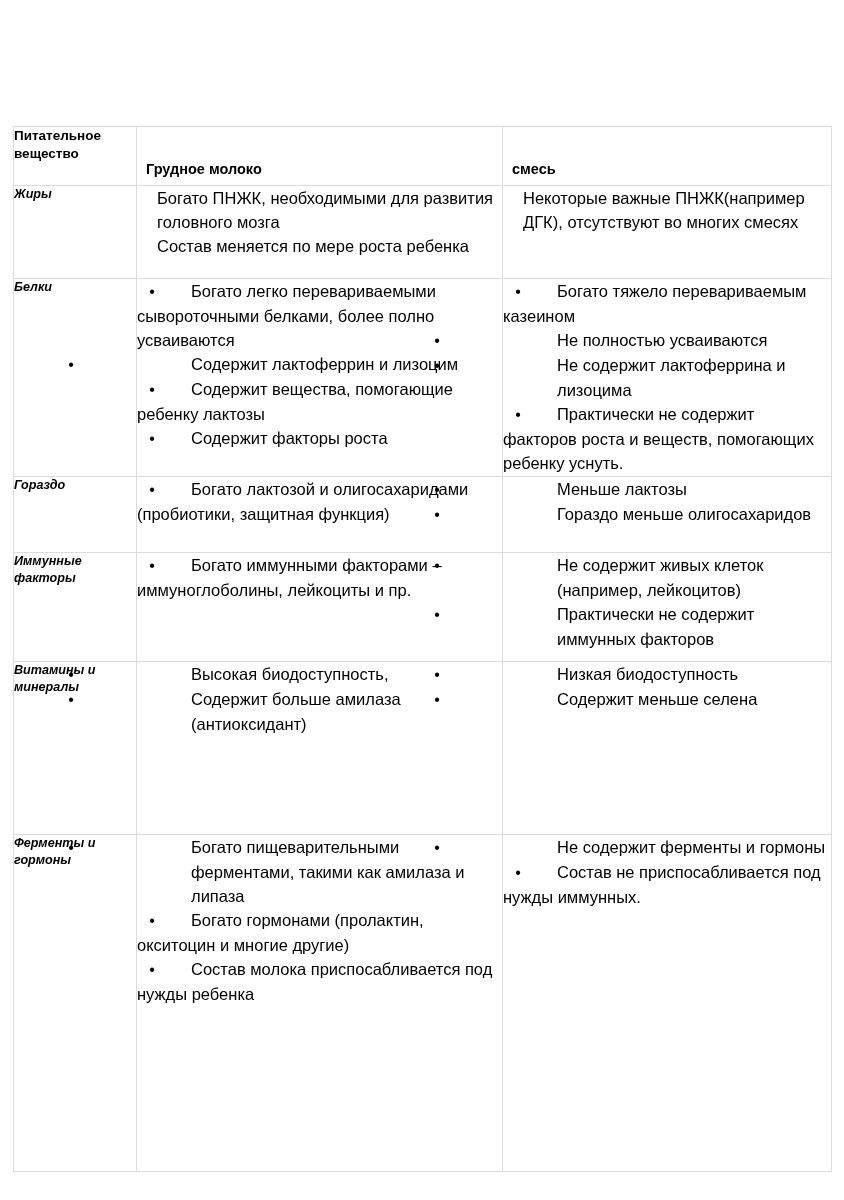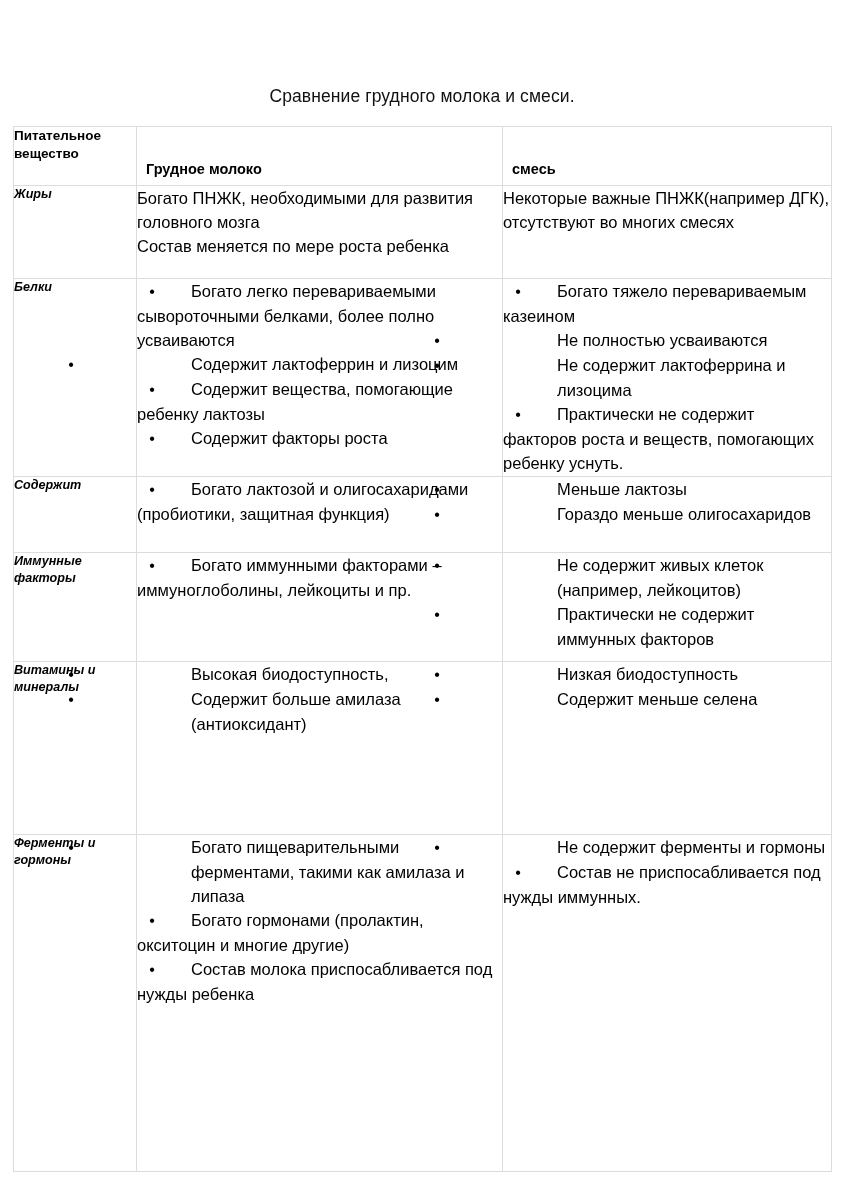--- a/index.html
+++ b/index.html
@@ -107,20 +107,21 @@
   }
 
   .cell p {
     margin: 0;
     padding: 0;
   }
 
   
   .cell p.plain {
     text-indent: 0;
+    margin-left: 20px;
   }
 
   
   .cell p.bullet {
     text-indent: 0;
   }
   .cell p.bullet > .mk {
     display: inline-block;
     width: 54px;
     text-indent: 0;
@@ -156,21 +157,20 @@
   tr.r-carbs td     { height: 75px; }
   tr.r-immune td    { height: 108px; }
   tr.r-vitamins td  { height: 172px; }
   tr.r-enzymes td   { height: 336px; }
 </style>
 </head>
 <body>
 
 <div class="page">
 
-  <div class="doc-title">Сравнение грудного молока и смеси.</div>
 
   <div class="table-wrap">
     <table class="cmp">
       <colgroup>
         <col class="c-nutrient">
         <col class="c-milk">
         <col class="c-formula">
       </colgroup>
       <tbody>
         <tr class="head">
@@ -201,21 +201,21 @@
               <p class="bullet"><span class="mk"><span class="dot">•</span></span><span>Содержит факторы роста</span></p>
             </td>
             <td class="cell">
               <p class="bullet"><span class="mk"><span class="dot">•</span></span><span>Богато тяжело перевариваемым казеином</span></p>
               <p class="bullet-indent"><span class="mk"><span class="dot">•</span></span><span>Не полностью усваиваются</span></p>
               <p class="bullet-indent"><span class="mk"><span class="dot">•</span></span><span>Не содержит лактоферрина и лизоцима</span></p>
               <p class="bullet"><span class="mk"><span class="dot">•</span></span><span>Практически не содержит факторов роста и веществ, помогающих ребенку уснуть.</span></p>
             </td>
           </tr>
           <tr class="r-carbs">
-            <td class="nutrient">Содержит</td>
+            <td class="nutrient">Гораздо</td>
             <td class="cell">
               <p class="bullet"><span class="mk"><span class="dot">•</span></span><span>Богато лактозой и олигосахаридами (пробиотики, защитная функция)</span></p>
             </td>
             <td class="cell">
               <p class="bullet-indent"><span class="mk"><span class="dot">•</span></span><span>Меньше лактозы</span></p>
               <p class="bullet-indent"><span class="mk"><span class="dot">•</span></span><span>Гораздо меньше олигосахаридов</span></p>
             </td>
           </tr>
           <tr class="r-immune">
             <td class="nutrient">Иммунные факторы</td>

